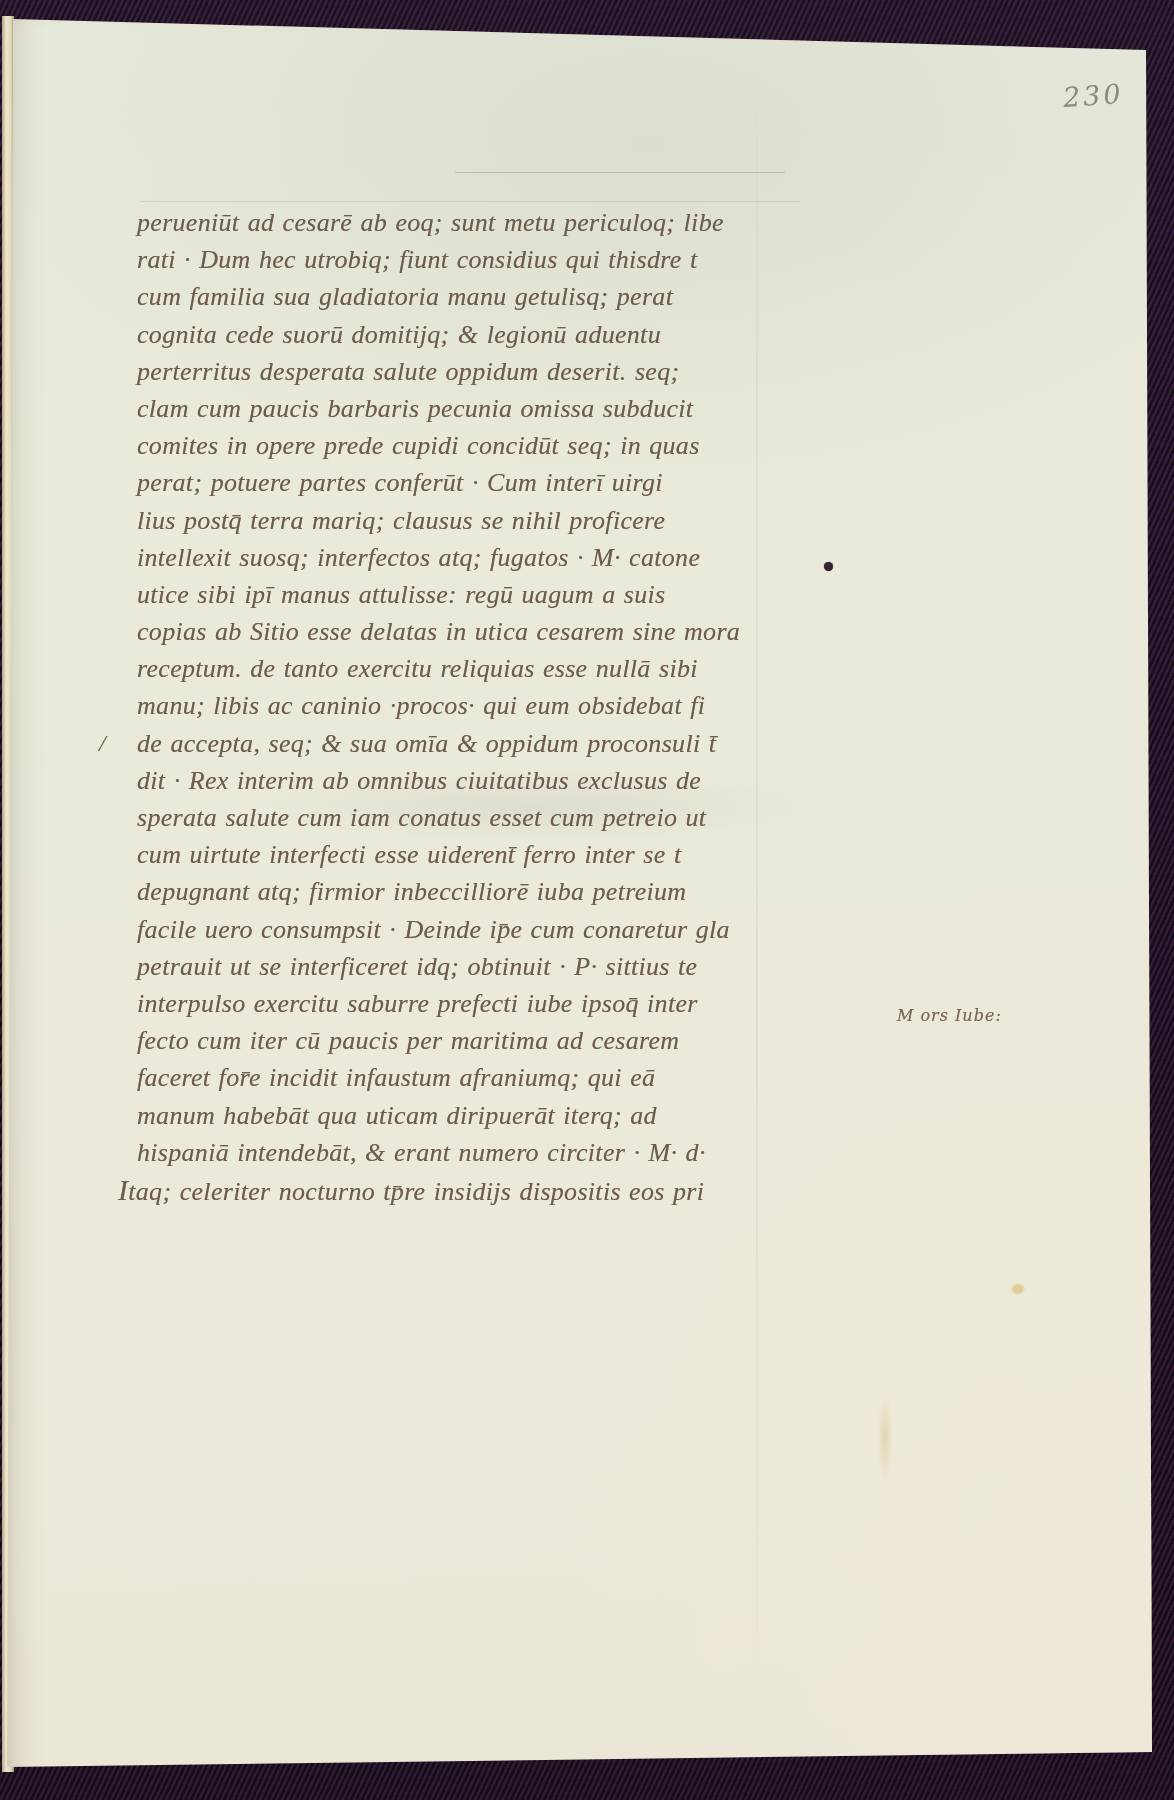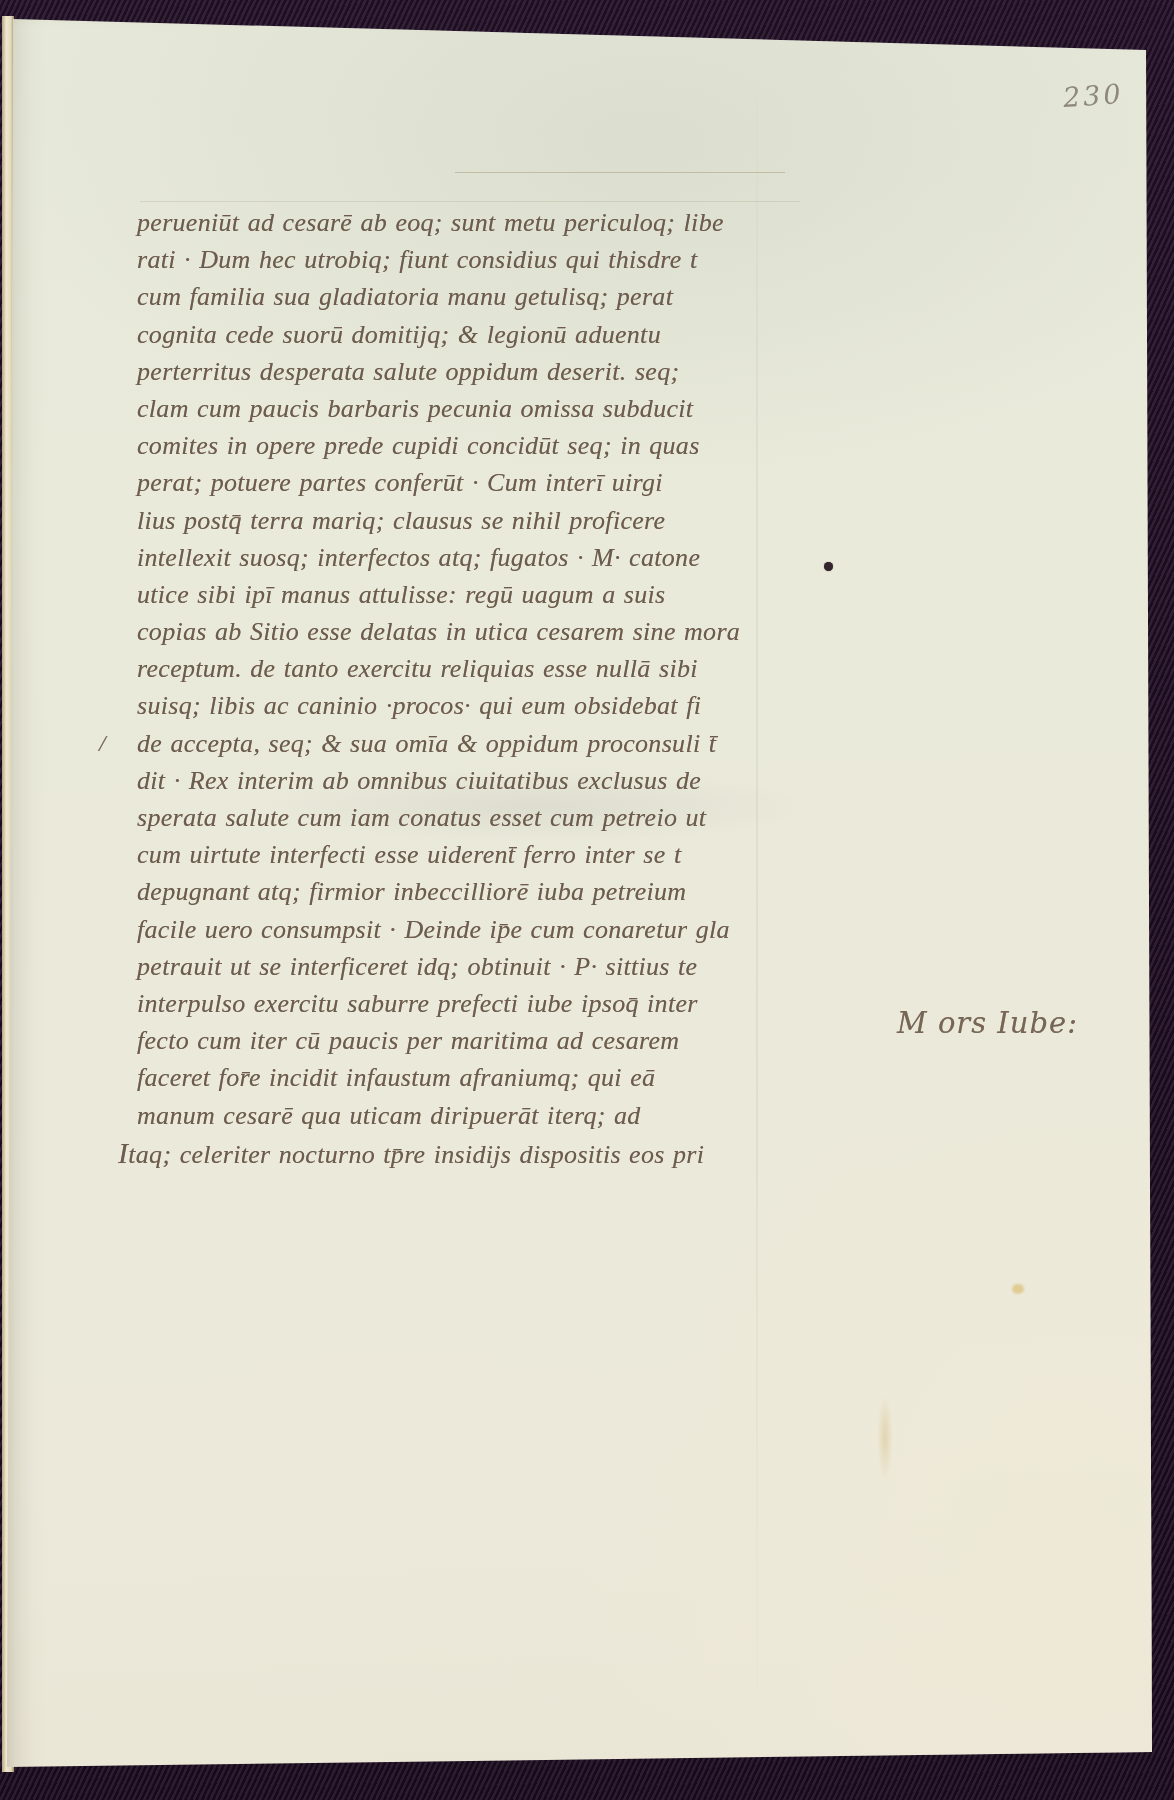--- a/index.html
+++ b/index.html
@@ -87,21 +87,21 @@
   .hanging-initial{
     display:inline-block;margin-left:-19px;font-size:30px;line-height:37.2px;
   }
   .margin-mark{
     position:absolute;left:-38px;top:0;font-size:24px;color:#7d6c5c;
   }
 
   
   .margin-note{
     position:absolute;left:897px;top:1006px;
-    font-style:italic;font-size:29px;color:#776656;
+    font-style:italic;font-size:16px;color:#776656;
     letter-spacing:1px;white-space:nowrap;
     text-shadow:0 0 .5px rgba(119,102,86,.5);
     text-align:center;
   }
 </style>
 </head>
 <body>
 
 <div class="under-pages"></div>
 
@@ -123,29 +123,30 @@
       <div class="ms-line"><span class="line-text">cognita cede suorū domitijq; &amp; legionū aduentu</span></div>
       <div class="ms-line"><span class="line-text">perterritus desperata salute oppidum deserit. seq;</span></div>
       <div class="ms-line"><span class="line-text">clam cum paucis barbaris pecunia omissa subducit</span></div>
       <div class="ms-line"><span class="line-text">comites in opere prede cupidi concidūt seq; in quas</span></div>
       <div class="ms-line"><span class="line-text">perat; potuere partes conferūt · Cum interī uirgi</span></div>
       <div class="ms-line"><span class="line-text">lius postq̄ terra mariq; clausus se nihil proficere</span></div>
       <div class="ms-line"><span class="line-text">intellexit suosq; interfectos atq; fugatos · M· catone</span></div>
       <div class="ms-line"><span class="line-text">utice sibi ipī manus attulisse: regū uagum a suis</span></div>
       <div class="ms-line"><span class="line-text">copias ab Sitio esse delatas in utica cesarem sine mora</span></div>
       <div class="ms-line"><span class="line-text">receptum. de tanto exercitu reliquias esse nullā sibi</span></div>
-      <div class="ms-line"><span class="line-text">suisq; libis ac caninio ·procos· qui eum obsidebat fi</span></div>
+      <div class="ms-line"><span class="line-text">manu; libis ac caninio ·procos· qui eum obsidebat fi</span></div>
       <div class="ms-line"><span class="margin-mark">/</span><span class="line-text">de accepta, seq; &amp; sua omīa &amp; oppidum proconsuli t̄</span></div>
       <div class="ms-line"><span class="line-text">dit · Rex interim ab omnibus ciuitatibus exclusus de</span></div>
       <div class="ms-line"><span class="line-text">sperata salute cum iam conatus esset cum petreio ut</span></div>
       <div class="ms-line"><span class="line-text">cum uirtute interfecti esse uiderent̄ ferro inter se t</span></div>
       <div class="ms-line"><span class="line-text">depugnant atq; firmior inbeccilliorē iuba petreium</span></div>
       <div class="ms-line"><span class="line-text">facile uero consumpsit · Deinde ip̄e cum conaretur gla</span></div>
       <div class="ms-line"><span class="line-text">petrauit ut se interficeret idq; obtinuit · P· sittius te</span></div>
       <div class="ms-line"><span class="line-text">interpulso exercitu saburre prefecti iube ipsoq̄ inter</span></div>
       <div class="ms-line"><span class="line-text">fecto cum iter cū paucis per maritima ad cesarem</span></div>
       <div class="ms-line"><span class="line-text">faceret for̄e incidit infaustum afraniumq; qui eā</span></div>
-      <div class="ms-line"><span class="line-text">manum cesarē qua uticam diripuerāt iterq; ad</span></div>
+      <div class="ms-line"><span class="line-text">manum habebāt qua uticam diripuerāt iterq; ad</span></div>
+      <div class="ms-line"><span class="line-text">hispaniā intendebāt, &amp; erant numero circiter · M· d·</span></div>
       <div class="ms-line"><span class="hanging-initial">I </span><span class="line-text">taq; celeriter nocturno tp̄re insidijs dispositis eos pri</span></div>
     </div>
 
   <div class="margin-note">M ors Iube:</div>
 </div>
 
 </body></html>

